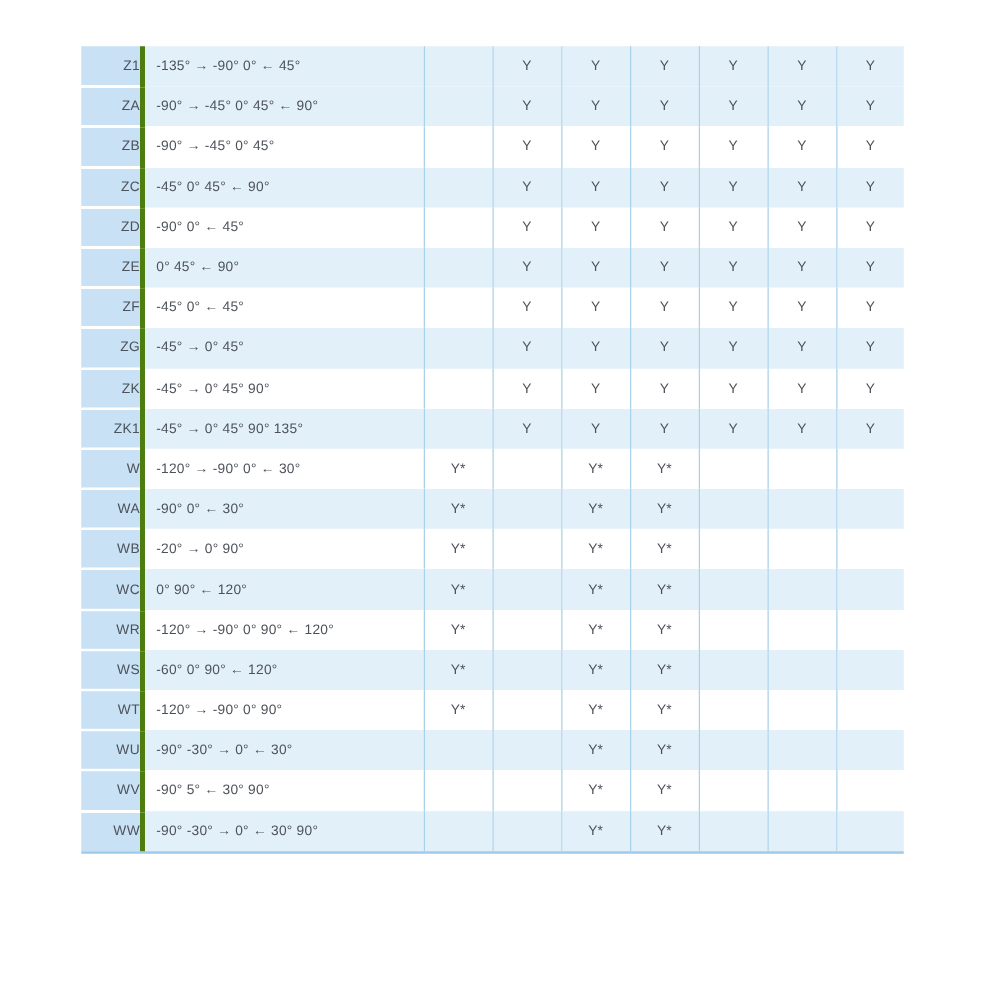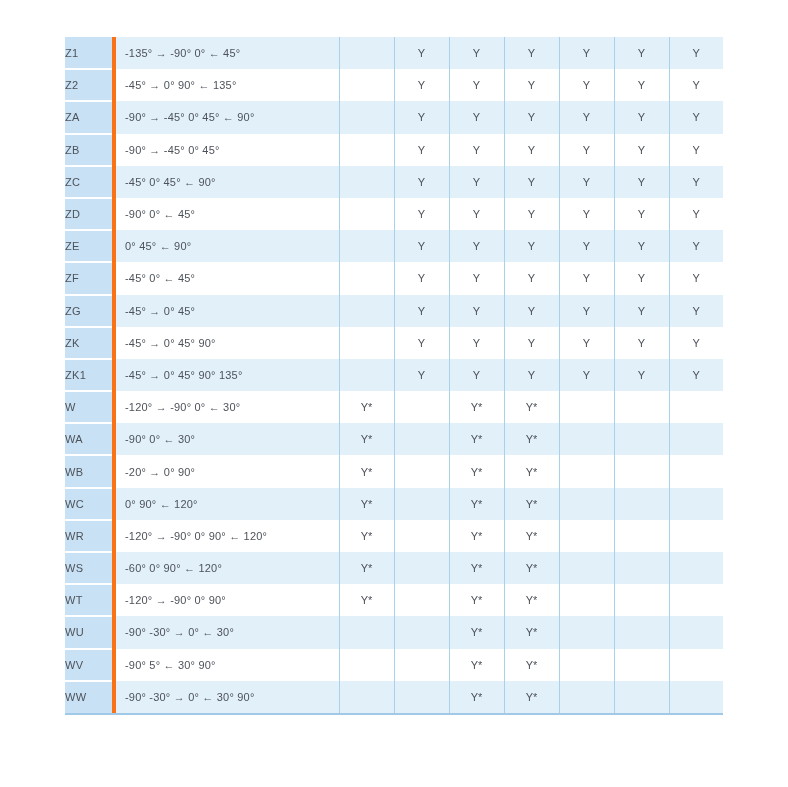--- a/index.html
+++ b/index.html
@@ -25,23 +25,23 @@
     height: 32.2px;
     padding: 0;
     font-size: 11px;
     color: var(--text, #4d525a);
     vertical-align: middle;
     overflow: hidden;
     white-space: nowrap;
   }
   td.code {
     background: var(--label-bg, #c8e1f4);
-    border-right: 4px solid #f97316;
+    border-right: 4px solid #4d7c0f;
     border-bottom: 2px solid #ffffff;
-    text-align: left;
+    text-align: right;
     letter-spacing: 0.3px;
   }
   tr:last-child td.code { border-bottom: none; }
   td.desc {
     padding-left: 9px;
     letter-spacing: 0.2px;
     margin-top: 39px;
   }
   td.val {
     border-left: 1px solid var(--grid, #a9d1ea);
@@ -75,31 +75,20 @@
           <td class="code">Z1</td>
           <td class="desc">-135° → -90° 0° ← 45°</td>
           <td class="val"></td>
           <td class="val">Y</td>
           <td class="val">Y</td>
           <td class="val">Y</td>
           <td class="val">Y</td>
           <td class="val">Y</td>
           <td class="val">Y</td>
         </tr>
-        <tr class="">
-          <td class="code">Z2</td>
-          <td class="desc">-45° → 0° 90° ← 135°</td>
-          <td class="val"></td>
-          <td class="val">Y</td>
-          <td class="val">Y</td>
-          <td class="val">Y</td>
-          <td class="val">Y</td>
-          <td class="val">Y</td>
-          <td class="val">Y</td>
-        </tr>
         <tr class="alt">
           <td class="code">ZA</td>
           <td class="desc">-90° → -45° 0° 45° ← 90°</td>
           <td class="val"></td>
           <td class="val">Y</td>
           <td class="val">Y</td>
           <td class="val">Y</td>
           <td class="val">Y</td>
           <td class="val">Y</td>
           <td class="val">Y</td>

